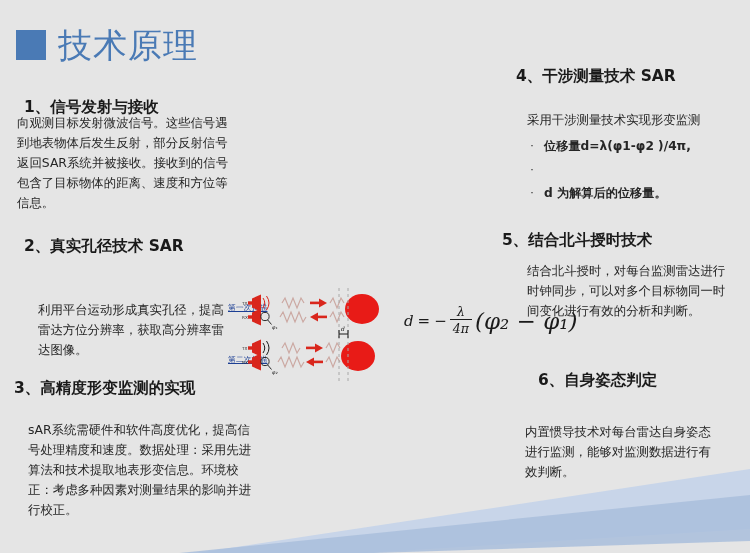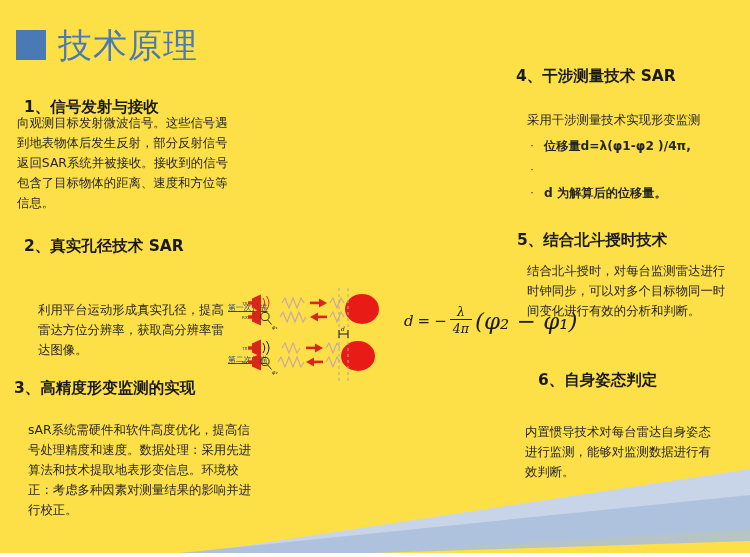--- a/index.html
+++ b/index.html
@@ -6,21 +6,21 @@
   body{
     width:750px;height:557px;
     background:#ffffff;
     font-family:"Liberation Sans","DejaVu Sans",sans-serif;
     overflow:hidden;
     position:relative;
   }
   .slide{
     position:absolute;inset:0;
     width:750px;height:557px;
-    background:#fde047;
+    background:#e5e5e5;
     overflow:hidden;
   }
 
   
   .deco{position:absolute;left:0;bottom:0;width:750px;height:90px;pointer-events:none;}
   .deco svg{display:block;width:750px;height:90px;}
 
   
   .title-row{
     position:absolute;left:16px;top:28px;
@@ -66,21 +66,21 @@
 
   .bullets{
     position:absolute;left:520px;top:138px;width:226px;
     color:#262626;font-size:12.2px;line-height:16.5px;
     font-family:"DejaVu Sans","Liberation Sans",sans-serif;
   }
   .bullets .bl{display:flex;margin-bottom:7px;}
   .bullets .dot{width:24px;flex:0 0 24px;text-align:center;font-size:11px;line-height:16px;}
   .bullets .btx{flex:1 1 auto;font-weight:bold;}
 
-  #h5{left:502px;top:230px;margin-left:15px;}
+  #h5{left:502px;top:230px;}
   #p5{left:527px;top:261px;width:202px;}
 
   #h6{left:538px;top:370px;}
   #p6{left:525px;top:422px;width:190px;}
 
   
   .diagram{position:absolute;left:220px;top:286px;width:290px;height:100px;}
   .diagram svg{display:block;}
   .scan-label{
     position:absolute;font-size:7.6px;color:#1c3f94;

